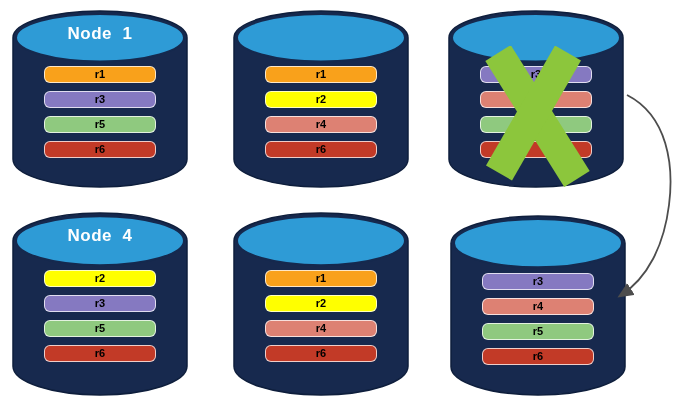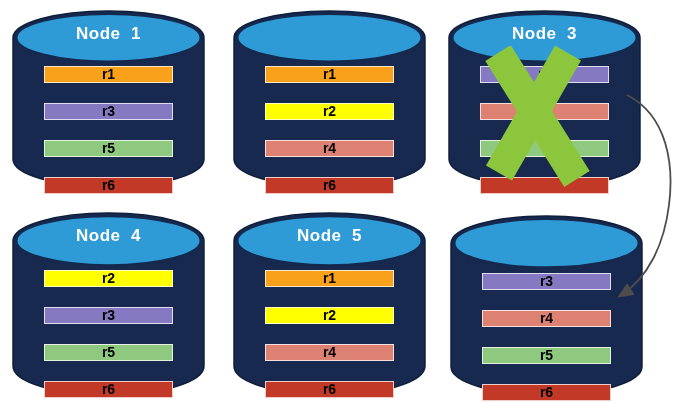--- a/index.html
+++ b/index.html
@@ -1,36 +1,36 @@
 <!DOCTYPE html>
 <html style="--c-body: #17294E; --c-top: #2E9BD6; --c-xmark: #8CC63C; --c-arrow: #4D4D4D;"><head>
 <meta charset="utf-8">
 <style>
   html,body{margin:0;padding:0;background:#ffffff;}
   .canvas{
     position:relative;width:676px;height:402px;background:#ffffff;overflow:hidden;
     font-family:"Liberation Sans",sans-serif;
   }
-  .node{position:absolute;width:176px;height:182px;padding-left:17px;}
+  .node{position:absolute;width:176px;height:182px;}
   .node.tall{height:188px;text-decoration:underline;}
   .cyl{position:absolute;inset:0;width:100%;height:100%;}
   .cyl-sil{fill:var(--c-body,#17294E);stroke:#0E1E3C;stroke-width:1.5;}
   .cyl-top{fill:var(--c-top,#2E9BD6);stroke:#15294E;stroke-width:2;}
   .node-title{
     position:absolute;top:16px;left:0;right:0;text-align:center;
     color:#ffffff;font-weight:bold;font-size:17px;letter-spacing:.5px;
     white-space:pre;
   }
   .rows{position:absolute;left:32px;right:32px;top:58px;}
   .node.tall .rows{top:60px;}
   .row{
-    height:15px;margin-bottom:20px;border-radius:0;
+    height:15px;margin-bottom:8px;border-radius:6px;
     border:1px solid rgba(255,255,255,.75);
     display:flex;align-items:center;justify-content:center;
-    font-weight:bold;font-size:14px;line-height:13px;color:#000;
+    font-weight:bold;font-size:11px;line-height:13px;color:#000;
   }
   .x-overlay{position:absolute;left:478px;top:46px;width:124px;height:144px;z-index:5;}
   .x-overlay line{stroke:var(--c-xmark,#8CC63C);stroke-width:30;stroke-linecap:butt;}
   .arrow-overlay{position:absolute;left:606px;top:86px;width:70px;height:218px;z-index:4;}
   .arrow-overlay path.curve{fill:none;stroke:var(--c-arrow,#4D4D4D);stroke-width:1.8;}
   .arrow-overlay .head{fill:var(--c-arrow,#4D4D4D);}
 </style>
 </head>
 <body>
 
@@ -77,21 +77,20 @@
           <span>r6</span>
         </div>
     </div>
   </div>
 
   <div class="node" style="left:448px;top:8px">
     <svg class="cyl" viewBox="0 0 176 184" preserveAspectRatio="none">
       <path class="cyl-sil" d="M1,30 V153 A87,28 0 0 0 175,153 V30 A87,27 0 0 0 1,30 Z"></path>
       <ellipse class="cyl-top" cx="88" cy="30" rx="84" ry="24"></ellipse>
     </svg>
-    <div class="node-title">Node  3</div>
     <div class="rows">
       <div class="row" style="background-color: rgb(133, 121, 193);">
           <span>r3</span>
         </div>
       <div class="row" style="background-color: rgb(221, 129, 115);">
           <span></span>
         </div>
       <div class="row" style="background-color: rgb(143, 201, 127);">
           <span></span>
         </div>
@@ -121,21 +120,20 @@
           <span>r6</span>
         </div>
     </div>
   </div>
 
   <div class="node tall" style="left:233px;top:210px">
     <svg class="cyl" viewBox="0 0 176 184" preserveAspectRatio="none">
       <path class="cyl-sil" d="M1,30 V153 A87,28 0 0 0 175,153 V30 A87,27 0 0 0 1,30 Z"></path>
       <ellipse class="cyl-top" cx="88" cy="30" rx="84" ry="24"></ellipse>
     </svg>
-    <div class="node-title">Node  5</div>
     <div class="rows">
       <div class="row" style="background-color: rgb(249, 161, 27);">
           <span>r1</span>
         </div>
       <div class="row" style="background-color: rgb(255, 255, 0);">
           <span>r2</span>
         </div>
       <div class="row" style="background-color: rgb(221, 129, 115);">
           <span>r4</span>
         </div>

